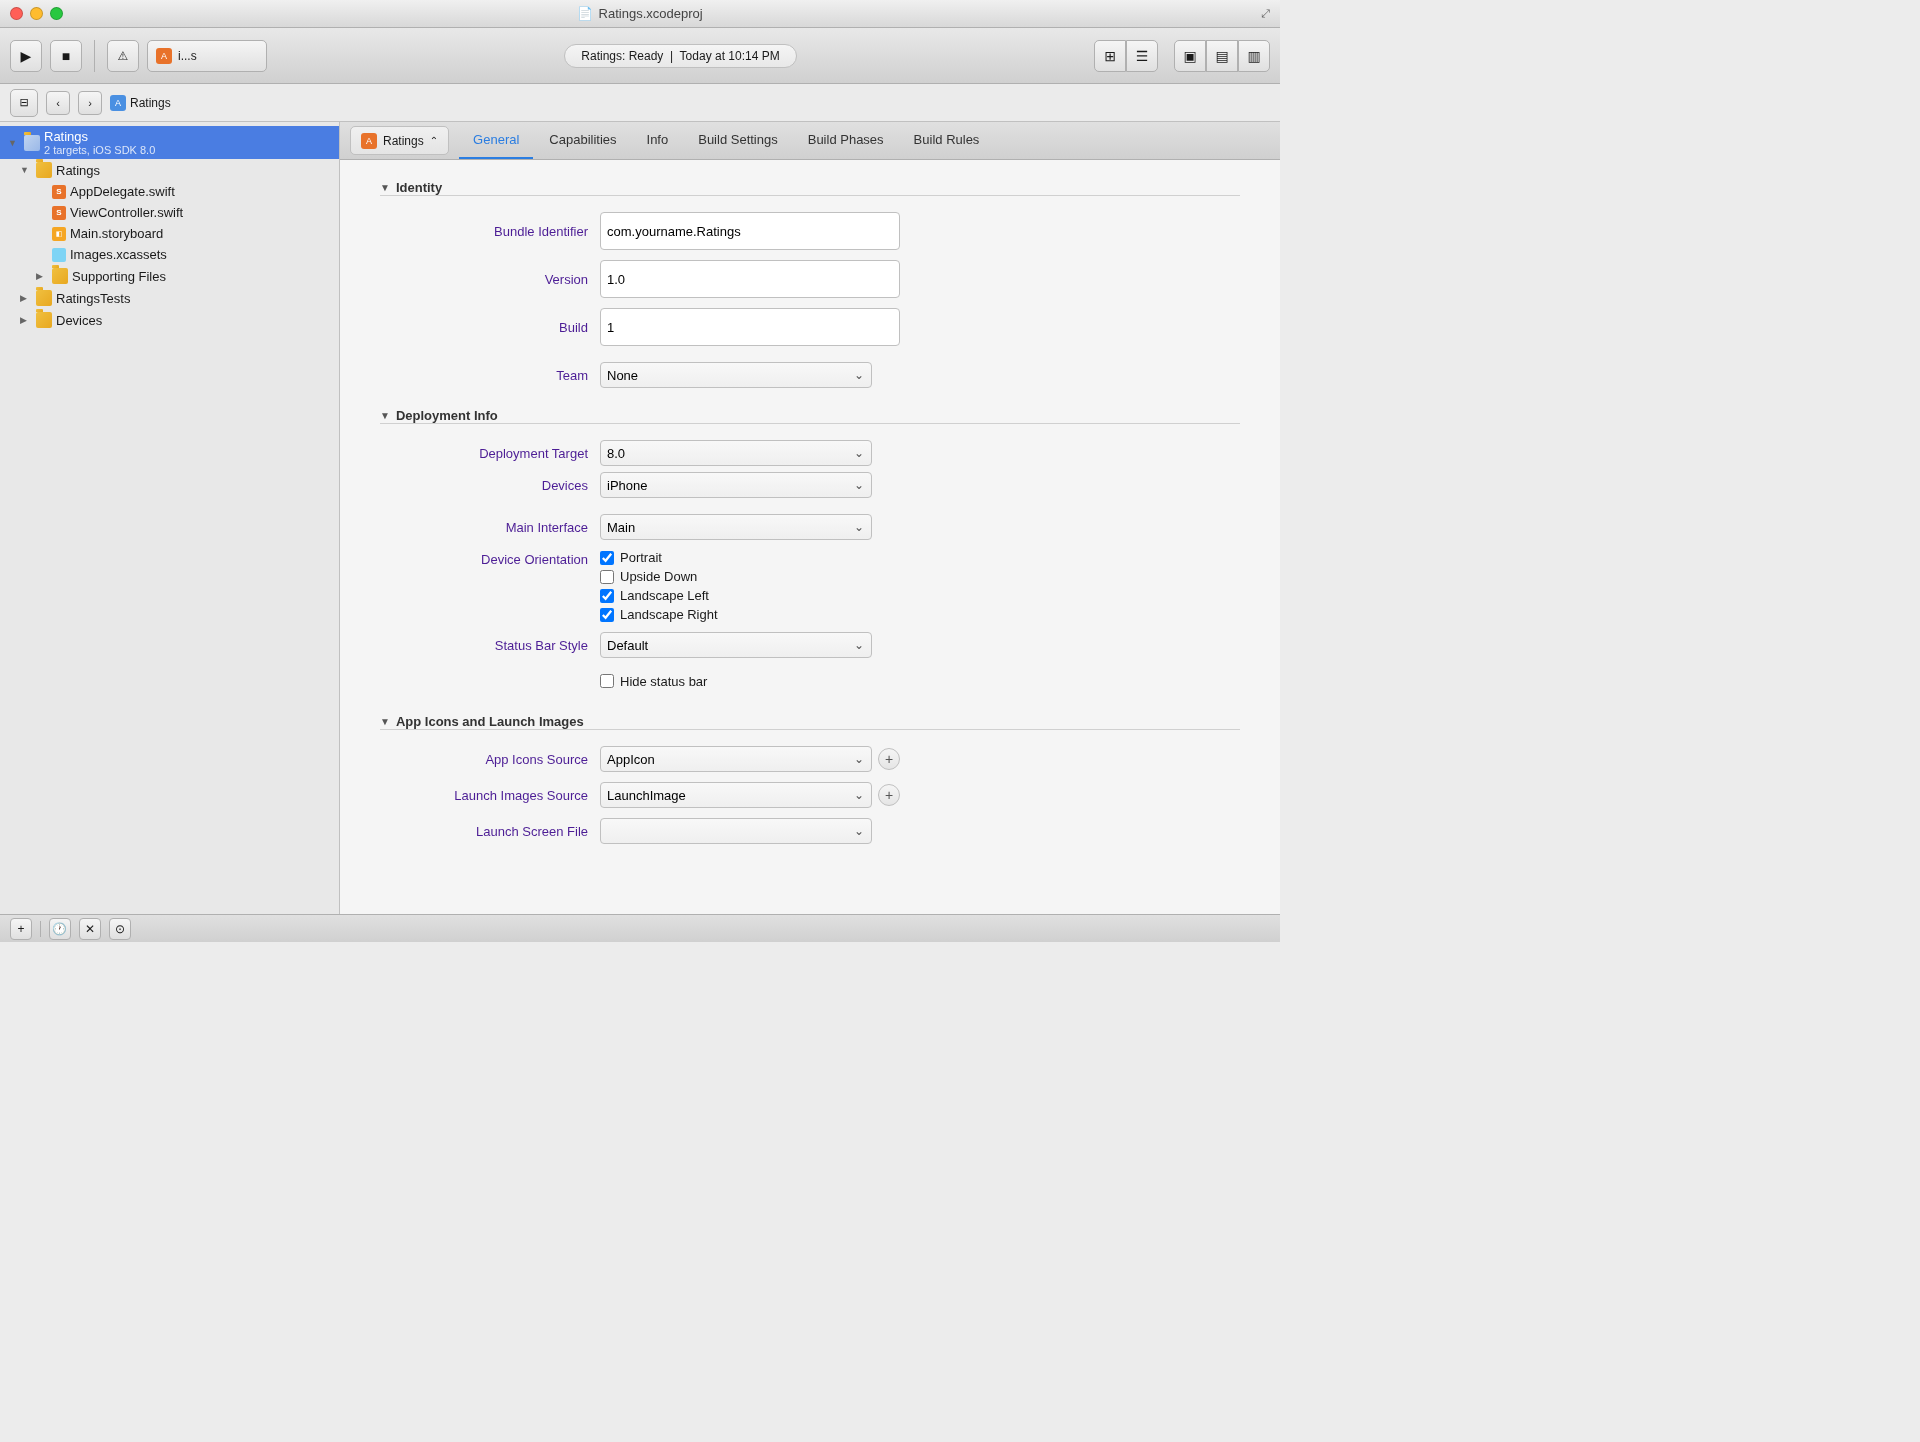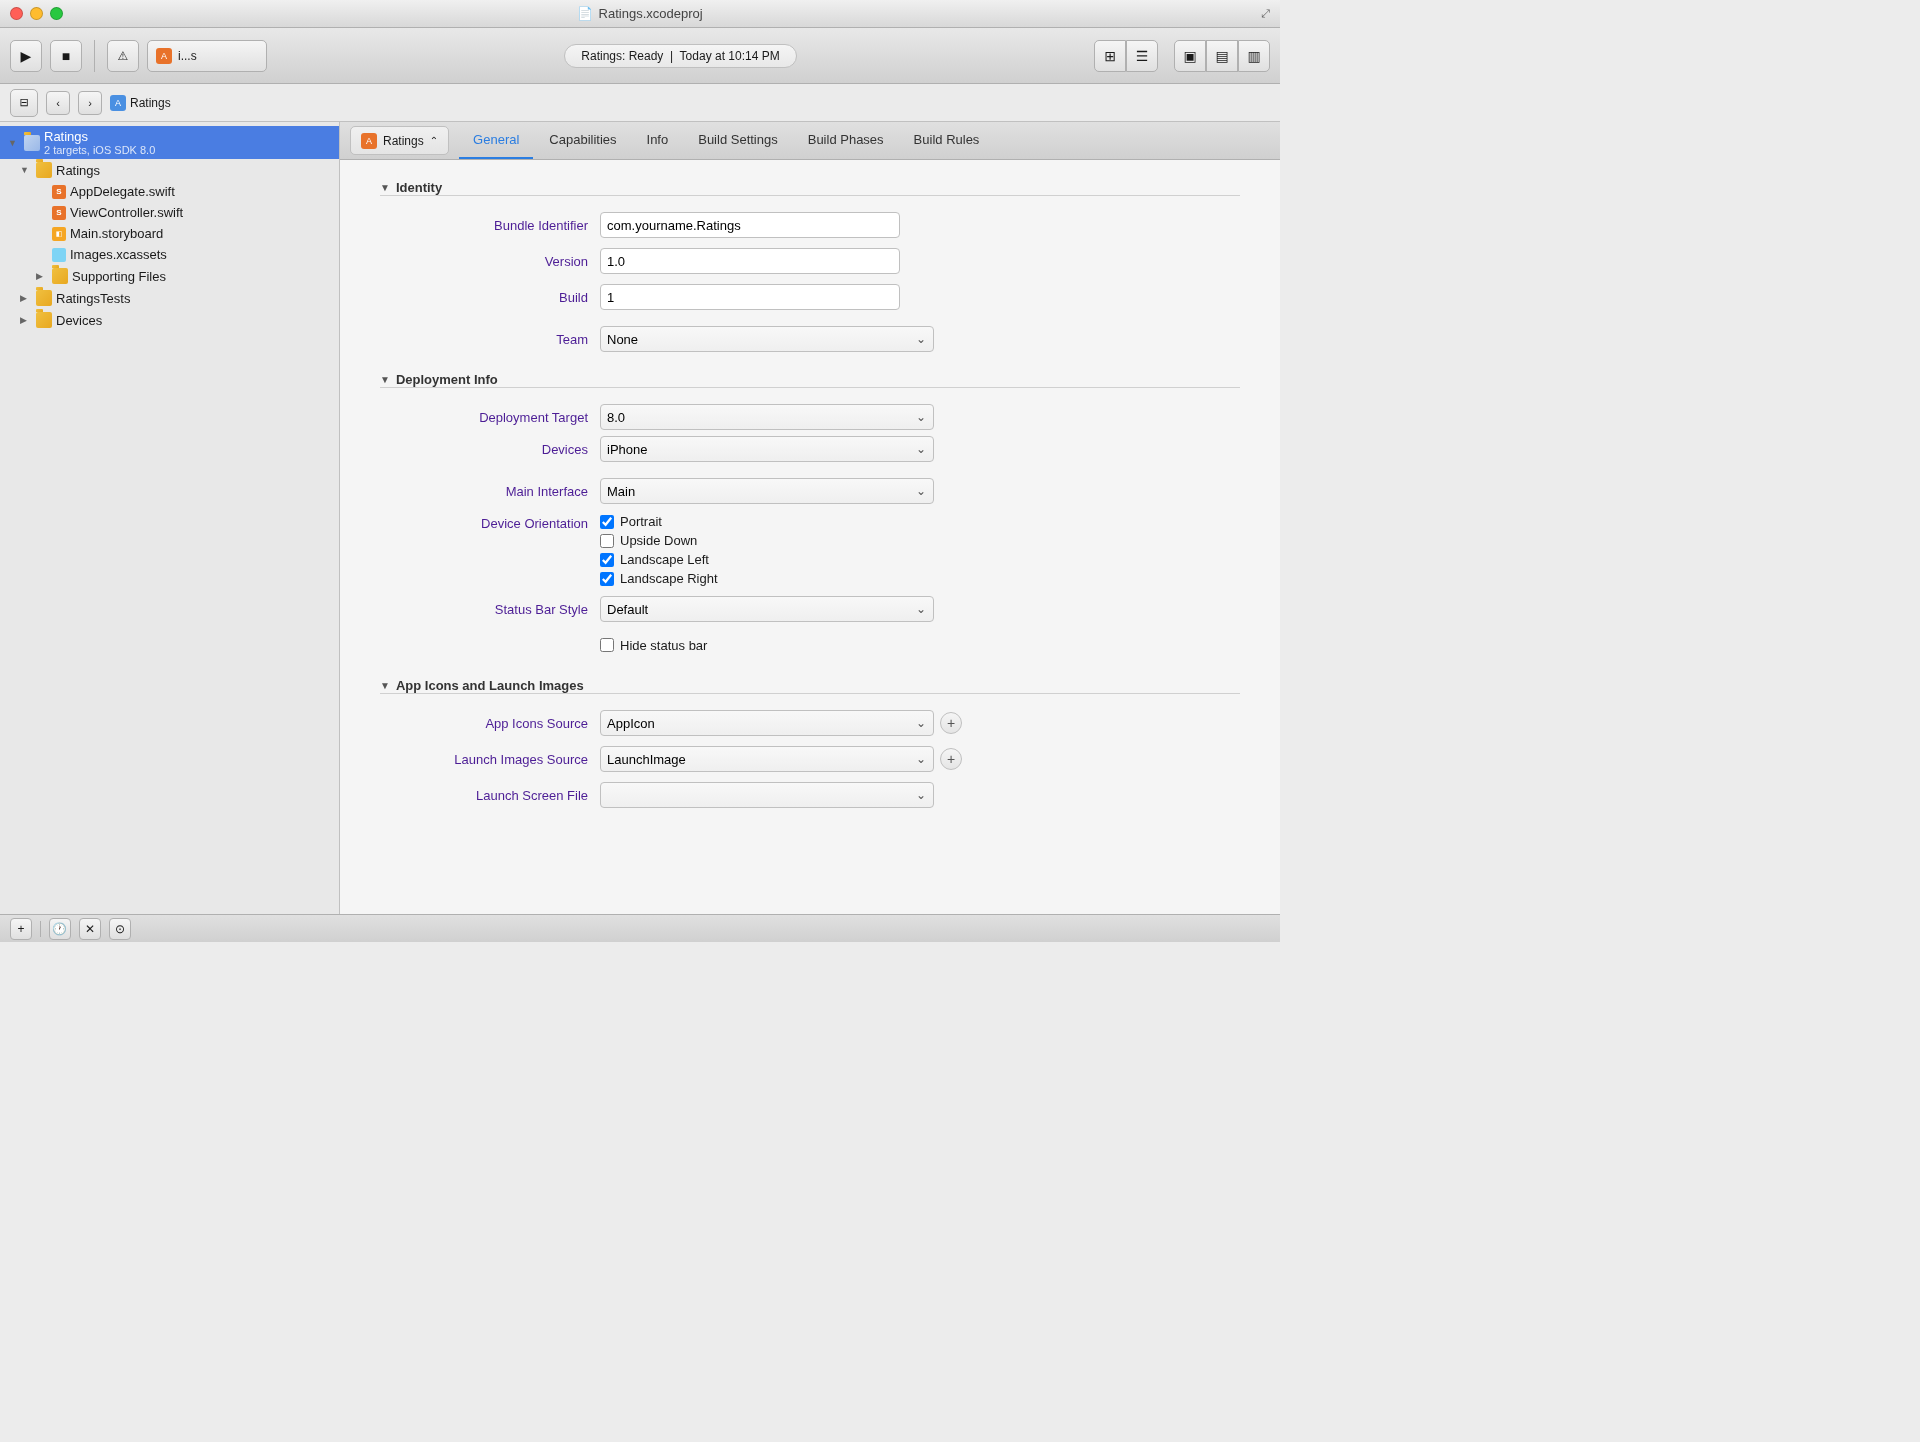--- a/index.html
+++ b/index.html
@@ -356,29 +356,29 @@
       text-align: right;
       padding-right: 12px;
       color: #4c1d95;
       font-size: 13px;
       flex-shrink: 0;
     }
     .form-input {
       background: white;
       border: 1px solid #c0c0c0;
       border-radius: 4px;
-      height: 26px;
+      height: 38px;
       padding: 0 6px;
       font-size: 13px;
       width: 300px;
       outline: none;
     }
     .select-wrapper {
       position: relative;
-      width: 334px;
+      width: 272px;
     }
     .select-wrapper::after {
       content: '⌄';
       position: absolute;
       right: 8px;
       top: 50%;
       transform: translateY(-50%);
       pointer-events: none;
       color: #555;
       font-size: 12px;

